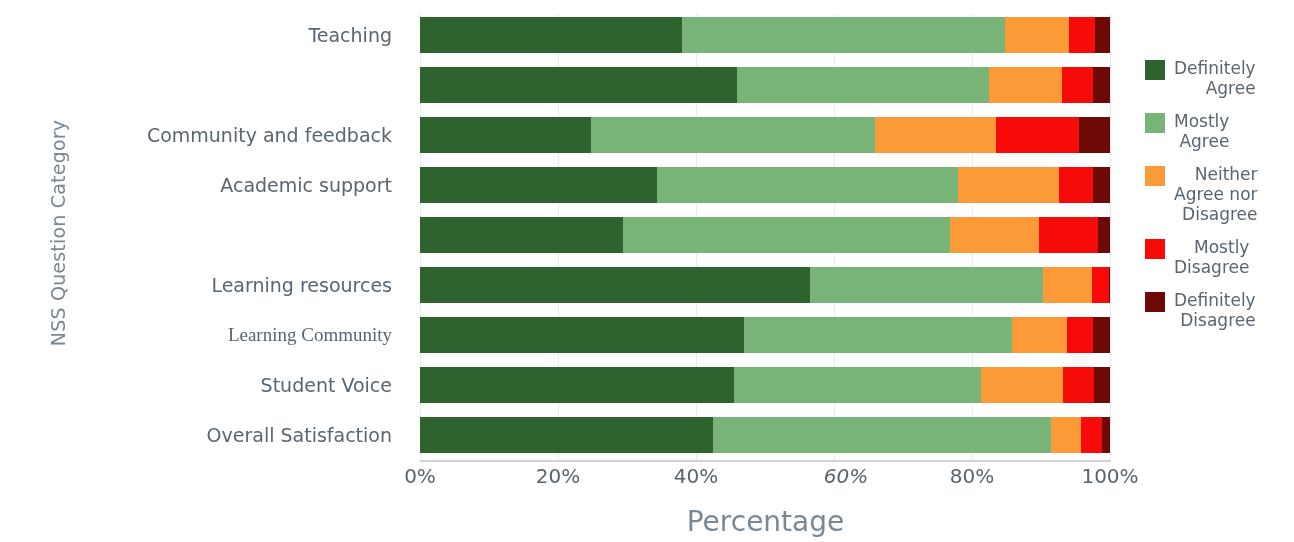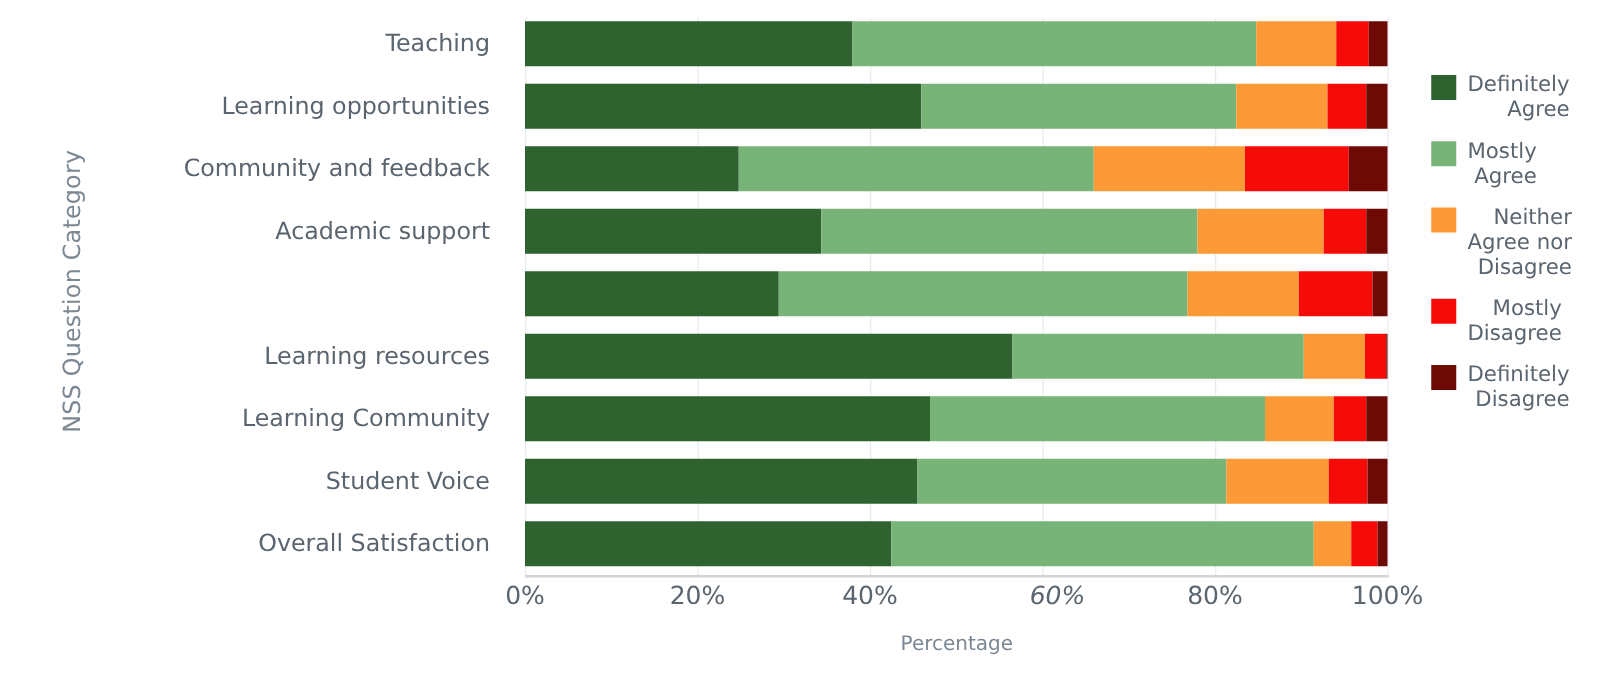--- a/index.html
+++ b/index.html
@@ -84,21 +84,21 @@
     top:0;
     transform:translateX(-50%);
     font-size:20px;
     color:#5a6570;
     white-space:nowrap;
   }
   .x-axis-title{
     position:absolute;
     left:420px; top:505px; width:691px;
     text-align:center;
-    font-size:16px;
+    font-size:28px;
     color:#7b8894;
   }
 
   
   .legend{
     position:absolute;
     left:1145px; top:58px;
     width:150px;
   }
   .legend-item{
@@ -122,25 +122,24 @@
 </style>
 </head>
 <body>
 
 <div class="chart-root">
 
   <div class="y-axis-title">NSS Question Category</div>
 
   <div class="cat-labels">
       <div class="cat-label" style="top: 3px;">Teaching</div>
-      <div class="cat-label" style="top: 53px;">Learning opportunities</div>
       <div class="cat-label" style="top: 103px;">Community and feedback</div>
       <div class="cat-label" style="top: 153px;">Academic support</div>
       <div class="cat-label" style="top: 253px;">Learning resources</div>
-      <div class="cat-label" style="top: 303px;">Learning Community</div>
+      <div class="cat-label" style="top: 303px; font-family: Liberation Serif, serif;">Learning Community</div>
       <div class="cat-label" style="top: 353px;">Student Voice</div>
       <div class="cat-label" style="top: 403px; text-align: right;">Overall Satisfaction</div>
     </div>
 
   <div class="plot">
     <div class="gridlines">
         <div class="gridline" style="left: 0px;"></div>
         <div class="gridline" style="left: 138px;"></div>
         <div class="gridline" style="left: 276px;"></div>
         <div class="gridline" style="left: 414px;"></div>

